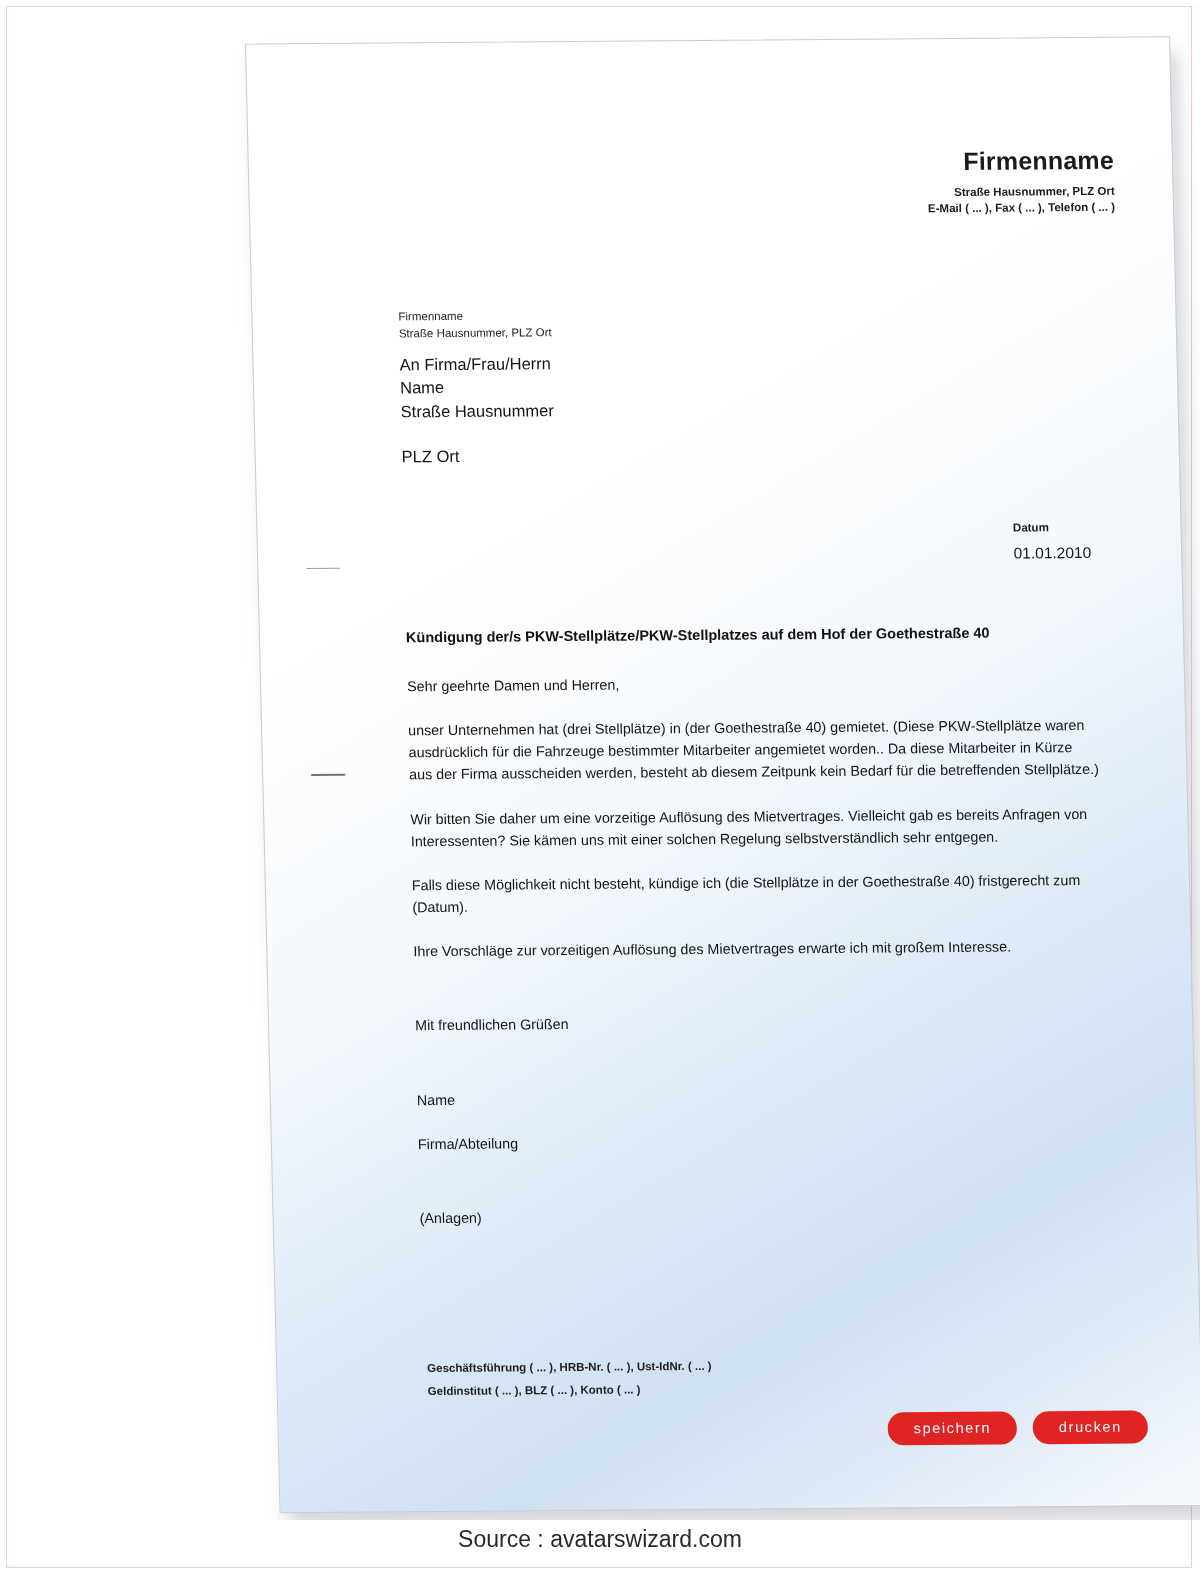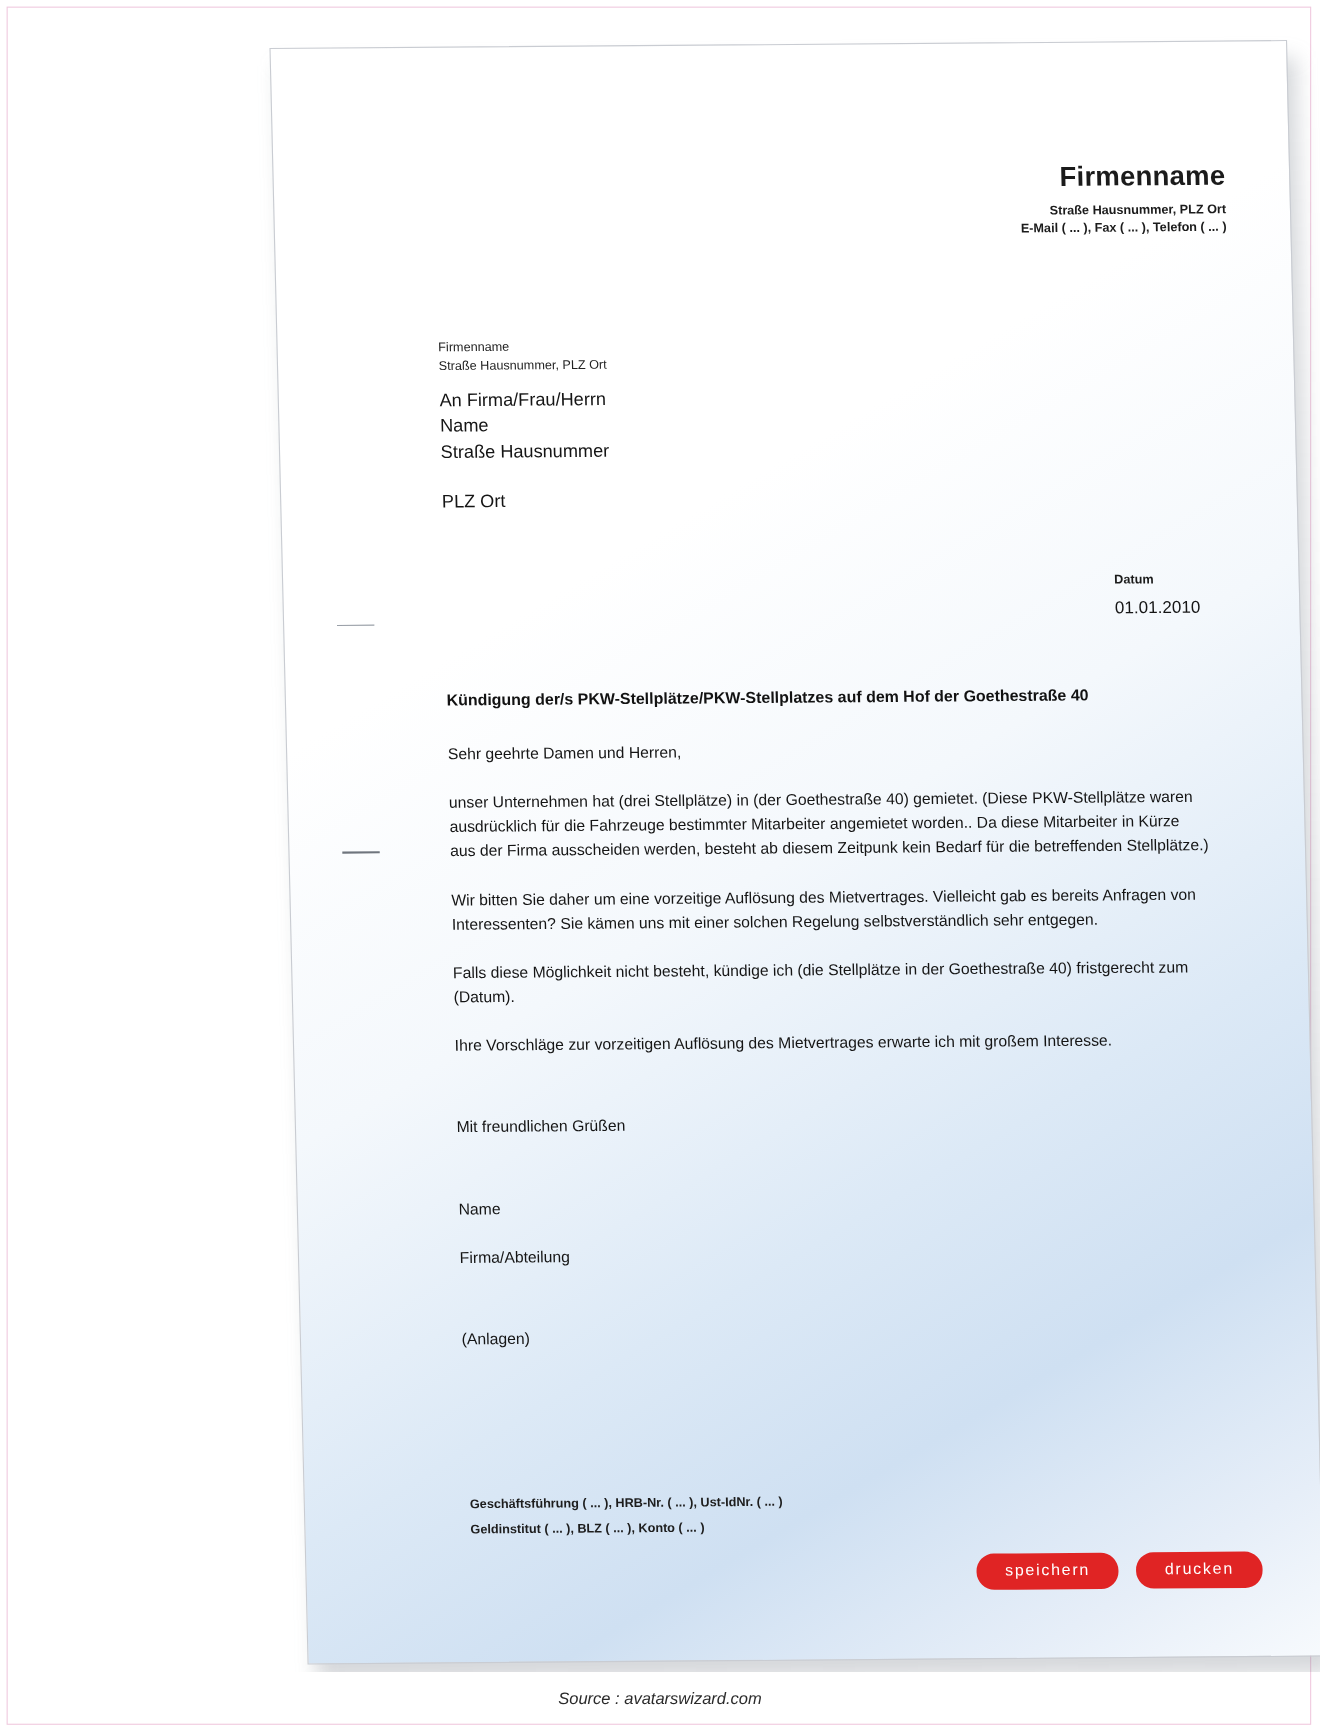--- a/index.html
+++ b/index.html
@@ -216,24 +216,23 @@
     line-height: 1;
   }
 
   
   .source-caption {
     position: absolute;
     left: 0;
     right: 0;
     bottom: 22px;
     text-align: center;
-    font-size: 15px;
+    font-size: 23px;
     color: #2a2a2a;
     font-family: "Liberation Sans", sans-serif;
-    font-style: italic;
   }
 </style>
 </head>
 <body>
 
 <div class="page-border"></div>
 
 <div class="stage">
   <div class="sheet-wrap">
     <div class="sheet-shadow"></div>

